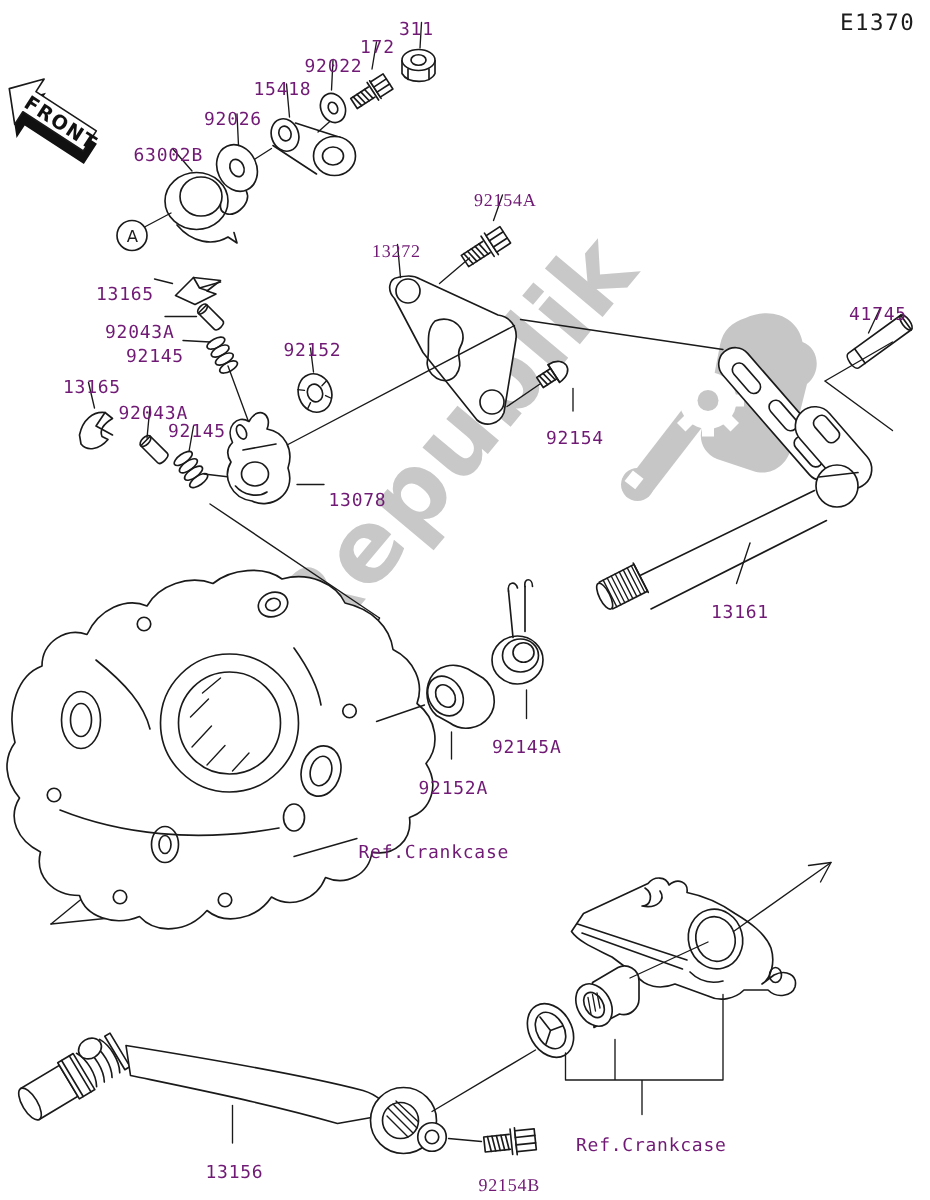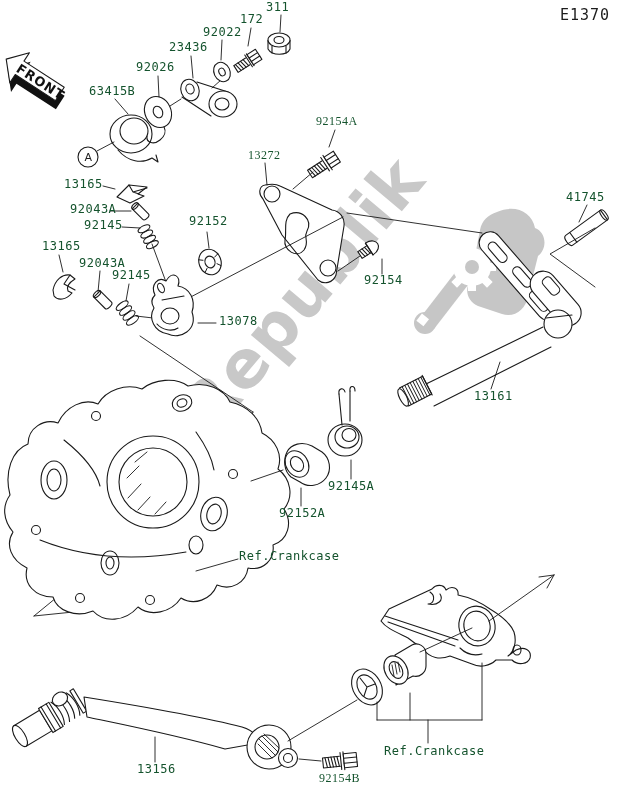--- a/index.html
+++ b/index.html
@@ -1,19 +1,19 @@
 <!DOCTYPE html>
 <html><head>
 <meta charset="utf-8">
 <style>
   html,body{margin:0;padding:0;background:#e8e8e8;}
   #page{position:relative;width:620px;height:800px;background:#ffffff;overflow:hidden;
         font-family:"DejaVu Sans Mono","Liberation Mono",monospace;}
   #art{position:absolute;left:0;top:0;width:620px;height:800px;}
-  .lbl{position:absolute;font-size:12px;letter-spacing:0.5px;color:#14532d;white-space:nowrap;line-height:13px;}
+  .lbl{position:absolute;font-size:12px;letter-spacing:0.5px;color:#701a75;white-space:nowrap;line-height:13px;margin-top:12px;}
   .code{position:absolute;font-size:15px;letter-spacing:1px;color:#1c1c1c;}
   svg text.amark{font-family:"DejaVu Sans","Liberation Sans",sans-serif;font-size:11px;fill:#1c1c1c;}
   svg text.front{font-family:"DejaVu Sans","Liberation Sans",sans-serif;font-weight:bold;font-size:13px;fill:#111;letter-spacing:1px;}
   svg text.wm{font-family:"DejaVu Sans","Liberation Sans",sans-serif;font-weight:bold;font-size:66px;fill:#c8c8c8;letter-spacing:1px;}
   .ln{stroke:#1a1a1a;stroke-width:1.1;fill:none;stroke-linecap:round;stroke-linejoin:round;}
   .lnf{stroke:#1a1a1a;stroke-width:1.1;fill:#ffffff;stroke-linejoin:round;}
   .thin{stroke:#1a1a1a;stroke-width:0.9;fill:none;stroke-linecap:round;}
   .wmf{fill:#c6c6c6;stroke:none;}
 </style>
 </head>
@@ -330,23 +330,23 @@
   <g>
     <path class="thin" d="M377,702 L377,720 M410,693 L410,720 M377,720 L482,720 M482,720 L482,663 M428,720 L428,743"></path>
   </g>
 </svg>
 
 <div class="code" style="left:560px;top:6px;">E1370</div>
 
 <div class="lbl" style="left:266px;top:1px;">311</div>
 <div class="lbl" style="left:240px;top:13px;">172</div>
 <div class="lbl" style="left:203px;top:26px;">92022</div>
-<div class="lbl" style="left:169px;top:41px;">23436</div>
+<div class="lbl" style="left:169px;top:41px;">15418</div>
 <div class="lbl" style="left:136px;top:61px;text-align:right;">92026</div>
-<div class="lbl" style="left:89px;top:85px;">63415B</div>
+<div class="lbl" style="left:89px;top:85px;">63002B</div>
 <div class="lbl" style="left:316px;top:115px;font-family:Liberation Serif, serif;">92154A</div>
 <div class="lbl" style="left:248px;top:149px;font-family:Liberation Serif, serif;">13272</div>
 <div class="lbl" style="left:64px;top:178px;">13165</div>
 <div class="lbl" style="left:70px;top:203px;">92043A</div>
 <div class="lbl" style="left:84px;top:219px;">92145</div>
 <div class="lbl" style="left:189px;top:215px;">92152</div>
 <div class="lbl" style="left:42px;top:240px;">13165</div>
 <div class="lbl" style="left:79px;top:257px;">92043A</div>
 <div class="lbl" style="left:112px;top:269px;">92145</div>
 <div class="lbl" style="left:219px;top:315px;">13078</div>

